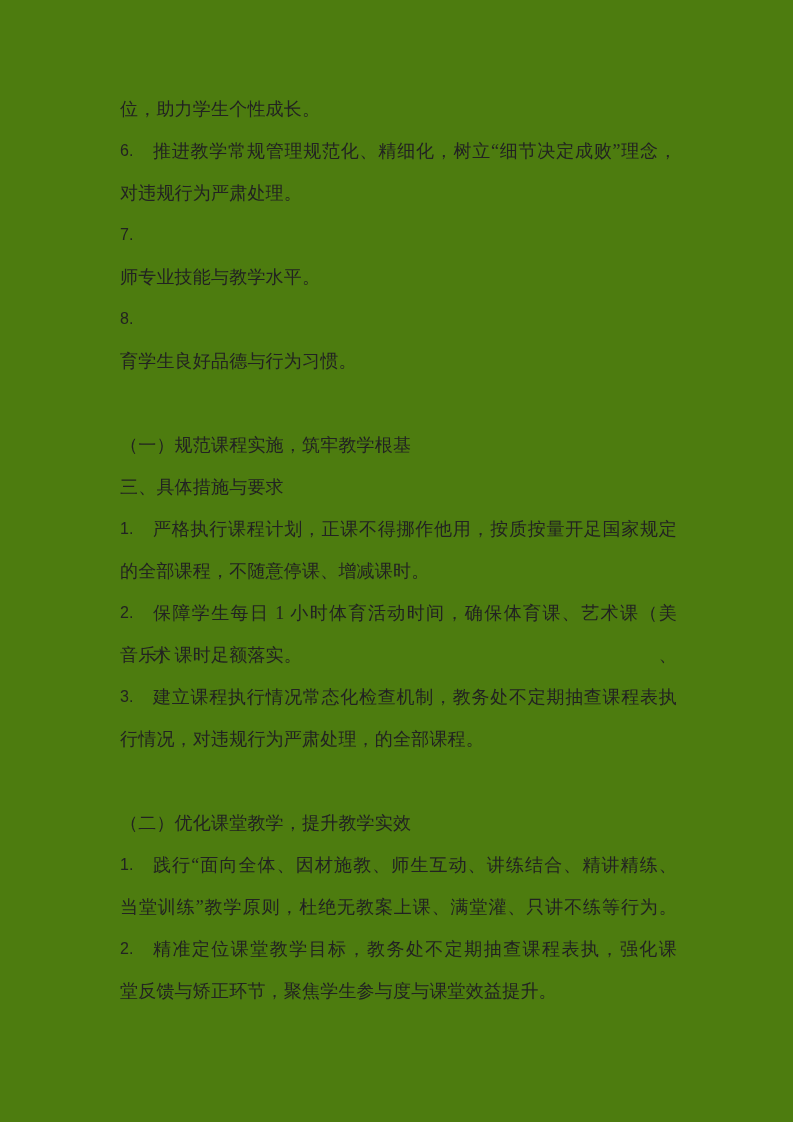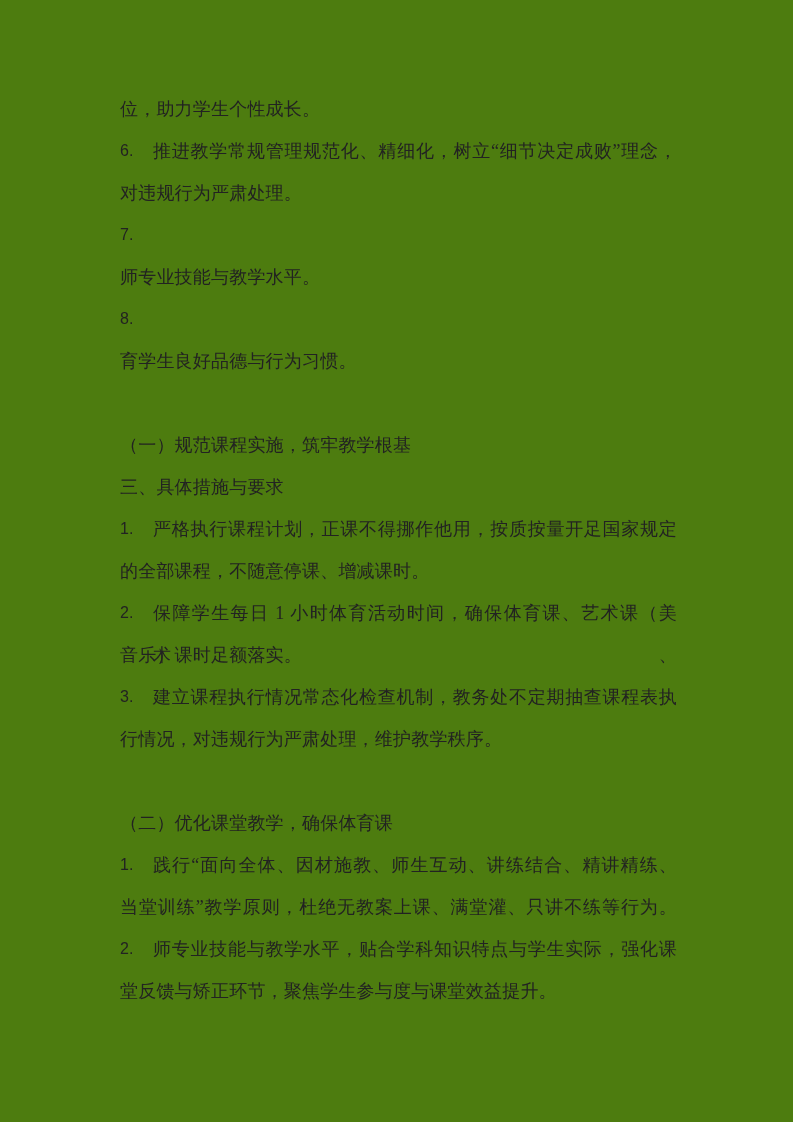--- a/index.html
+++ b/index.html
@@ -69,21 +69,21 @@
       <p class="line fill numbered"><span class="num">8.</span></p>
       <p class="line"><span>育学生良好品德与行为习惯。</span></p>
       <p class="line blank"></p>
       <p class="line"><span>（一）规范课程实施，筑牢教学根基</span></p>
       <p class="line"><span>三、具体措施与要求</span></p>
       <p class="line fill numbered"><span class="num">1.</span><span>严格执行课程计划，正课不得挪作他用，按质按量开足国家规定</span></p>
       <p class="line"><span>的全部课程，不随意停课、增减课时。</span></p>
       <p class="line fill numbered"><span class="num">2.</span><span>保障学生每日 1 小时体育活动时间，确保体育课、艺术课（美术、</span></p>
       <p class="line"><span>音乐）课时足额落实。</span></p>
       <p class="line fill numbered"><span class="num">3.</span><span>建立课程执行情况常态化检查机制，教务处不定期抽查课程表执</span></p>
-      <p class="line"><span>行情况，对违规行为严肃处理，维护教学秩序。</span></p>
+      <p class="line"><span>行情况，对违规行为严肃处理，的全部课程。</span></p>
       <p class="line blank"></p>
-      <p class="line"><span>（二）优化课堂教学，确保体育课</span></p>
+      <p class="line"><span>（二）优化课堂教学，提升教学实效</span></p>
       <p class="line fill numbered"><span class="num">1.</span><span>践行“面向全体、因材施教、师生互动、讲练结合、精讲精练、</span></p>
       <p class="line fill"><span>当堂训练”教学原则，杜绝无教案上课、满堂灌、只讲不练等行为。</span></p>
-      <p class="line fill numbered"><span class="num">2.</span><span>师专业技能与教学水平，贴合学科知识特点与学生实际，强化课</span></p>
+      <p class="line fill numbered"><span class="num">2.</span><span>精准定位课堂教学目标，教务处不定期抽查课程表执，强化课</span></p>
       <p class="line"><span>堂反馈与矫正环节，聚焦学生参与度与课堂效益提升。</span></p>
     </div>
 </div>
 
 </body></html>

